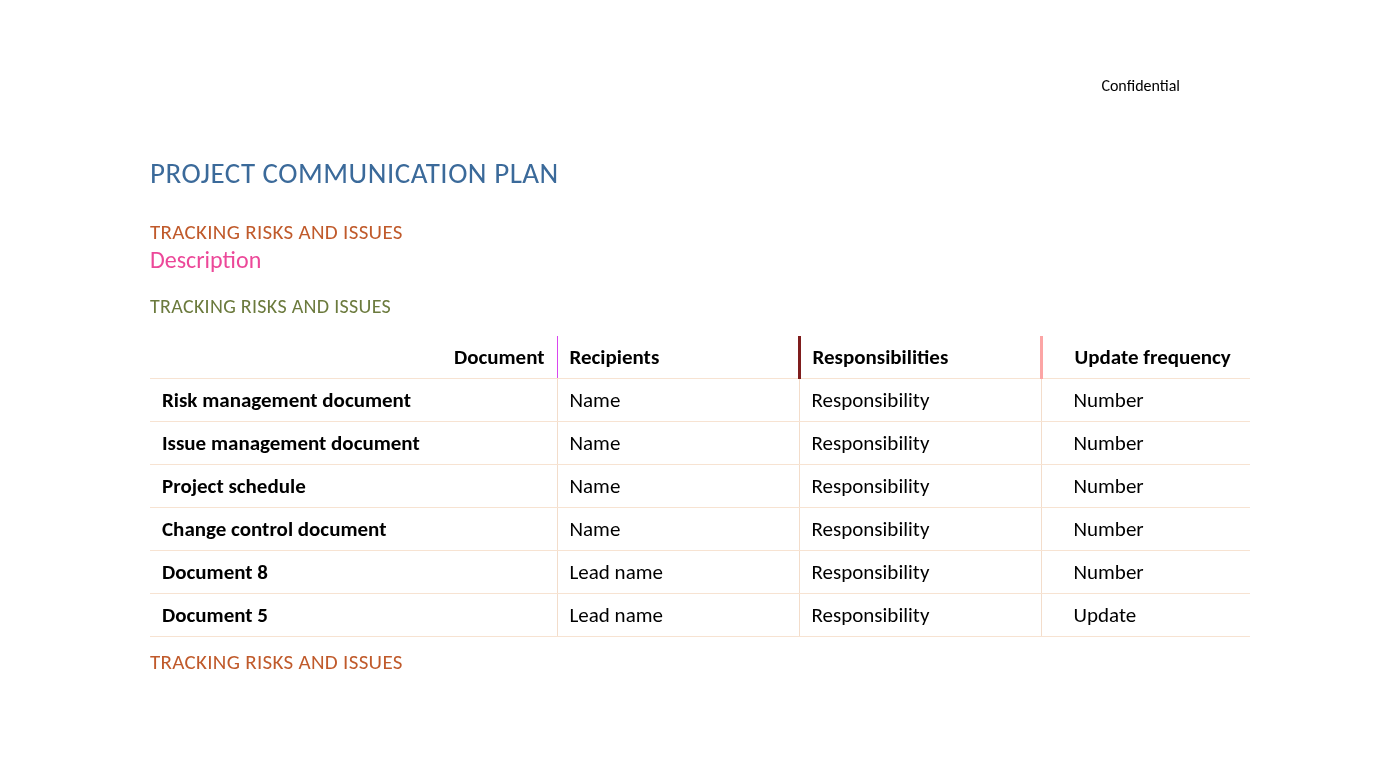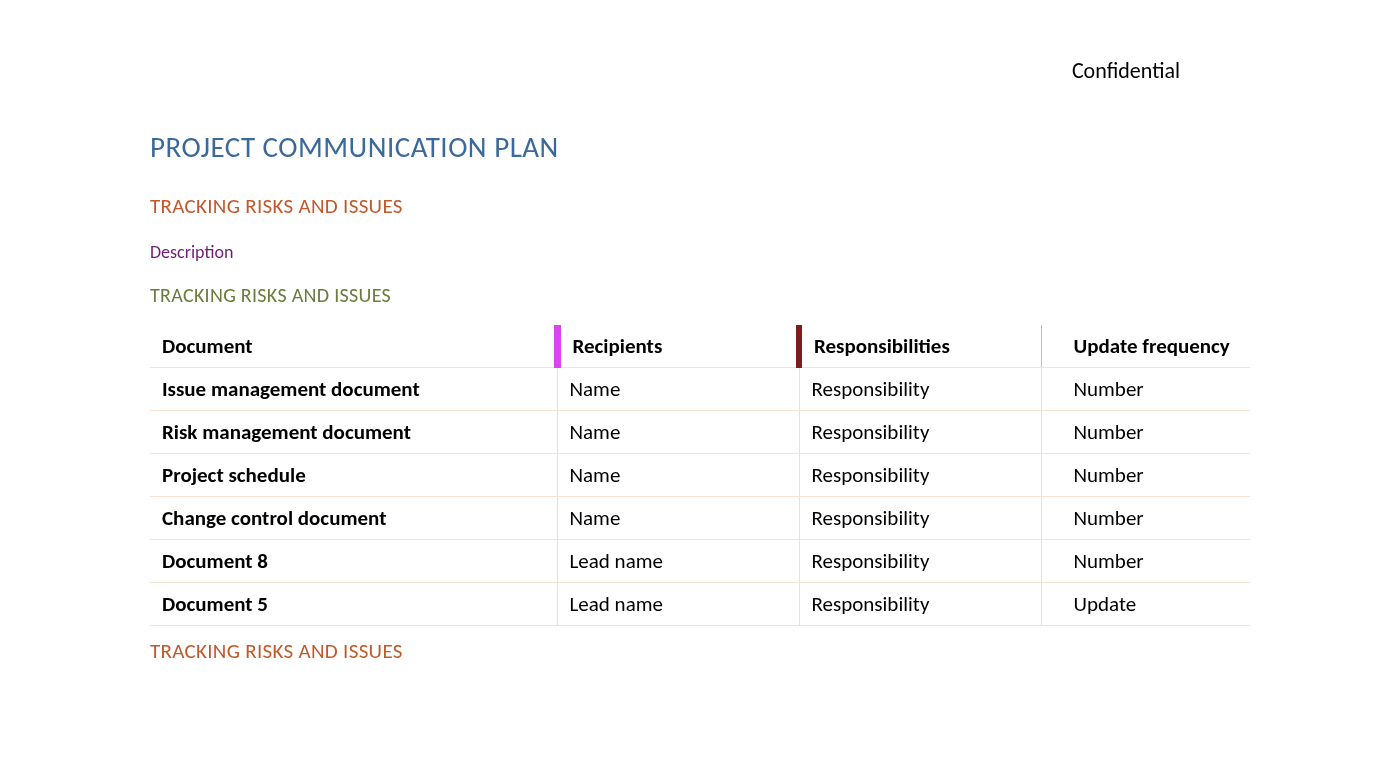--- a/index.html
+++ b/index.html
@@ -10,43 +10,42 @@
       height: 780px;
       color: #000;
       overflow: hidden;
     }
     .page {
       padding: 60px 150px 0 150px;
       position: relative;
     }
     .confidential {
       position: absolute;
-      top: 57px;
+      top: 76px;
       right: 220px;
-      font-size: 22px;
+      font-size: 16px;
       color: #000;
     }
     .title {
       color: #3b6a9a;
       font-size: 29px;
       font-weight: 500;
-      margin-top: 69px;
+      margin-top: 95px;
       letter-spacing: 0.5px;
     }
     .section-heading-orange {
       color: #c05a2b;
       font-size: 21px;
       font-weight: 500;
       margin-top: 28px;
       letter-spacing: 0.3px;
     }
     .description {
-      color: #701a75;
-      font-size: 18px;
-      margin-top: 22px;
+      color: #ec4899;
+      font-size: 24px;
     }
     .subheading-olive {
       color: #6b7a3d;
       font-size: 20px;
       font-weight: 500;
       margin-top: 20px;
       letter-spacing: 0.3px;
     }
     .table-wrap {
       margin-top: 18px;
@@ -68,23 +67,23 @@
       color: #000;
       border-top: none;
     }
     td.doc-col {
       font-weight: 700;
     }
     .col0 { width: 37%; border-right: 1px solid #f3ddcb; }
     .col1 { width: 22%; border-right: 1px solid #f3ddcb; }
     .col2 { width: 22%; border-right: 1px solid #f3ddcb; }
     .col3 { width: 19%; padding-left: 32px; }
-    thead th.col0 { border-right: 7px solid #d946ef; }
-    thead th.col1 { border-right: 6px solid #7f1d1d; margin-left: 19px; }
-    thead th.col2 { border-right: 1px solid #fca5a5; }
+    thead th.col0 { border-right: 1px solid #d946ef; text-align: right; }
+    thead th.col1 { border-right: 3px solid #7f1d1d; margin-left: 19px; }
+    thead th.col2 { border-right: 3px solid #fca5a5; }
     .section-heading-bottom {
       color: #c05a2b;
       font-size: 21px;
       font-weight: 500;
       margin-top: 12px;
       letter-spacing: 0.3px;
     }
   </style>
 </head>
 <body>
@@ -112,27 +111,27 @@
       <thead>
         <tr>
           <th class="col0">Document</th>
           <th class="col1">Recipients</th>
           <th class="col2">Responsibilities</th>
           <th class="col3">Update frequency</th>
         </tr>
       </thead>
       <tbody>
         <tr>
-          <td class="doc-col col0">Issue management document</td>
+          <td class="doc-col col0">Risk management document</td>
           <td class="col1">Name</td>
           <td class="col2">Responsibility</td>
           <td class="col3">Number</td>
         </tr>
         <tr>
-          <td class="doc-col col0">Risk management document</td>
+          <td class="doc-col col0">Issue management document</td>
           <td class="col1">Name</td>
           <td class="col2">Responsibility</td>
           <td class="col3">Number</td>
         </tr>
         <tr>
           <td class="doc-col col0">Project schedule</td>
           <td class="col1">Name</td>
           <td class="col2">Responsibility</td>
           <td class="col3">Number</td>
         </tr>

